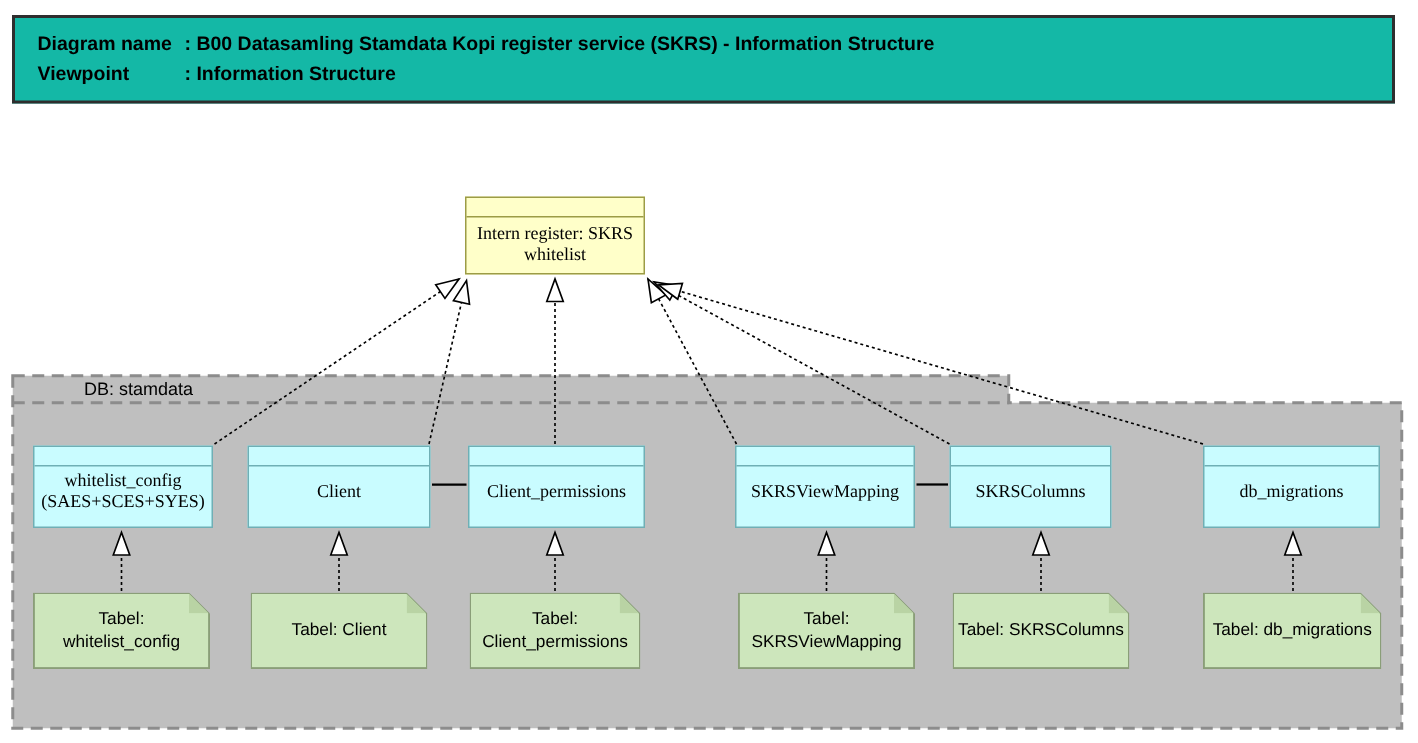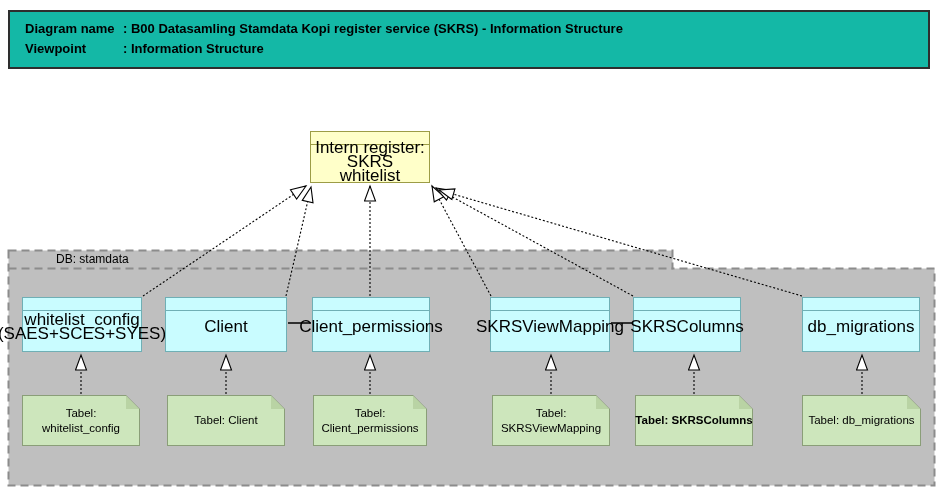--- a/index.html
+++ b/index.html
@@ -25,22 +25,22 @@
     font-size:12px;color:#000;margin-left:40px;
   }
   
   .obj{
     position:absolute;top:297px;height:55px;box-sizing:border-box;z-index:3;
     background:#C9FCFF;border:1px solid #6FAFB5;
   }
   .obj-bar{position:absolute;top:0;left:0;right:0;height:12px;border-bottom:1px solid #6FAFB5;}
   .obj-label{
     position:absolute;left:0;right:0;top:0;bottom:0;display:flex;align-items:center;justify-content:center;
-    text-align:center;white-space:pre-line;font-size:17px;line-height:14px;color:#000;
-    padding-top:4px;box-sizing:border-box;
+    text-align:center;white-space:pre-line;font-size:12px;line-height:14px;color:#000;
+    padding-top:4px;box-sizing:border-box;font-family:Liberation Serif, serif;
   }
   .register{top:131px;height:52px;background:#FFFFC9;border-color:#9C9C46;}
   .register .obj-bar{border-bottom-color:#9C9C46;}
   .register .obj-label{padding-top:10px;}
   
   .note{position:absolute;top:395px;height:51px;z-index:3;}
   .note-border{
     position:absolute;left:0;top:0;right:0;bottom:0;background:#8A9E78;
     clip-path:polygon(0 0,calc(100% - 14px) 0,100% 14px,100% 100%,0 100%);
   }
@@ -154,21 +154,21 @@
     <div class="note-label">Tabel:
 Client_permissions</div>
   </div>
   <div class="note" style="left:492px;width:118px;">
     <div class="note-border"></div>
     <div class="note-fill"></div>
     <div class="note-fold"></div>
     <div class="note-label">Tabel:
 SKRSViewMapping</div>
   </div>
-  <div class="note" style="left:635px;width:118px;font-weight:bold;">
+  <div class="note" style="left:635px;width:118px;">
     <div class="note-border"></div>
     <div class="note-fill"></div>
     <div class="note-fold"></div>
     <div class="note-label">Tabel: SKRSColumns</div>
   </div>
   <div class="note" style="left:802px;width:119px;">
     <div class="note-border"></div>
     <div class="note-fill"></div>
     <div class="note-fold"></div>
     <div class="note-label">Tabel: db_migrations</div>

